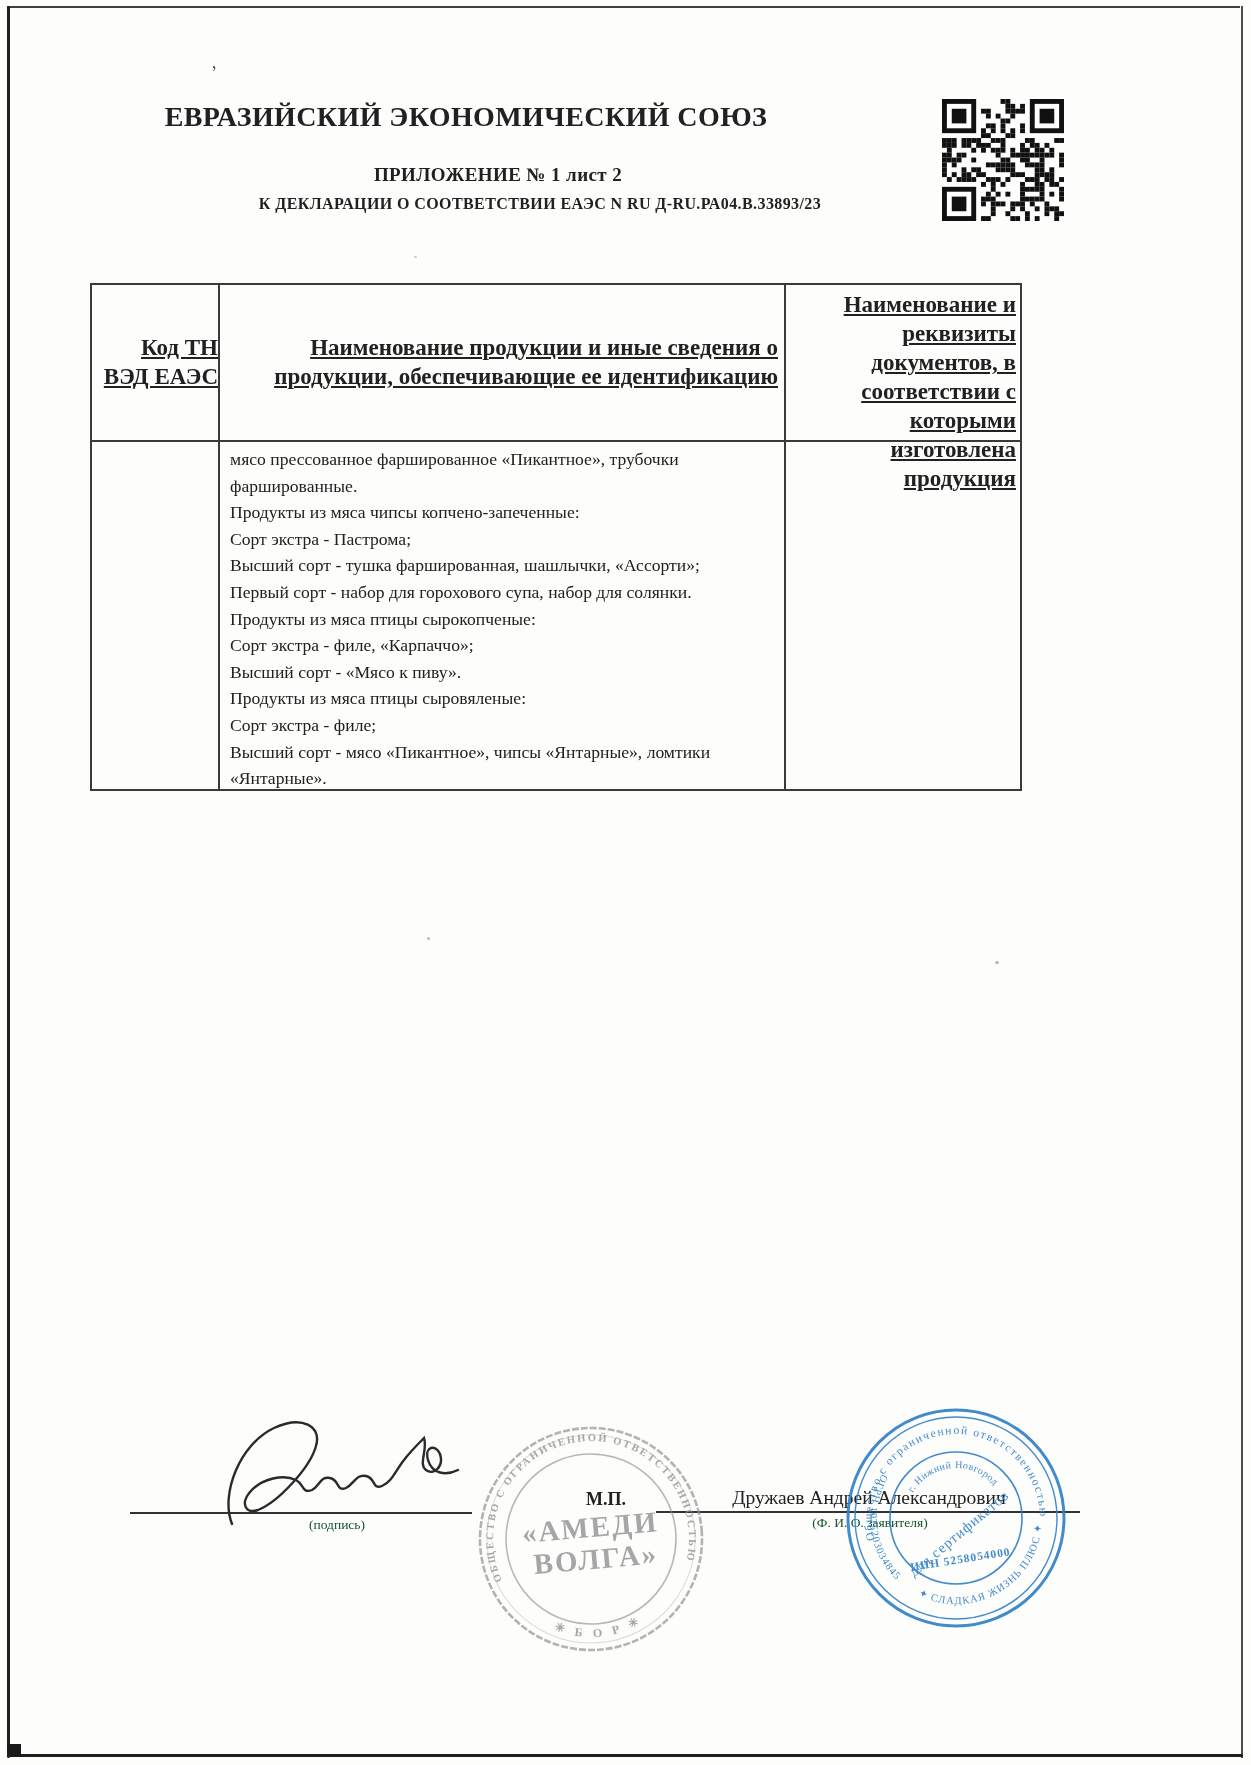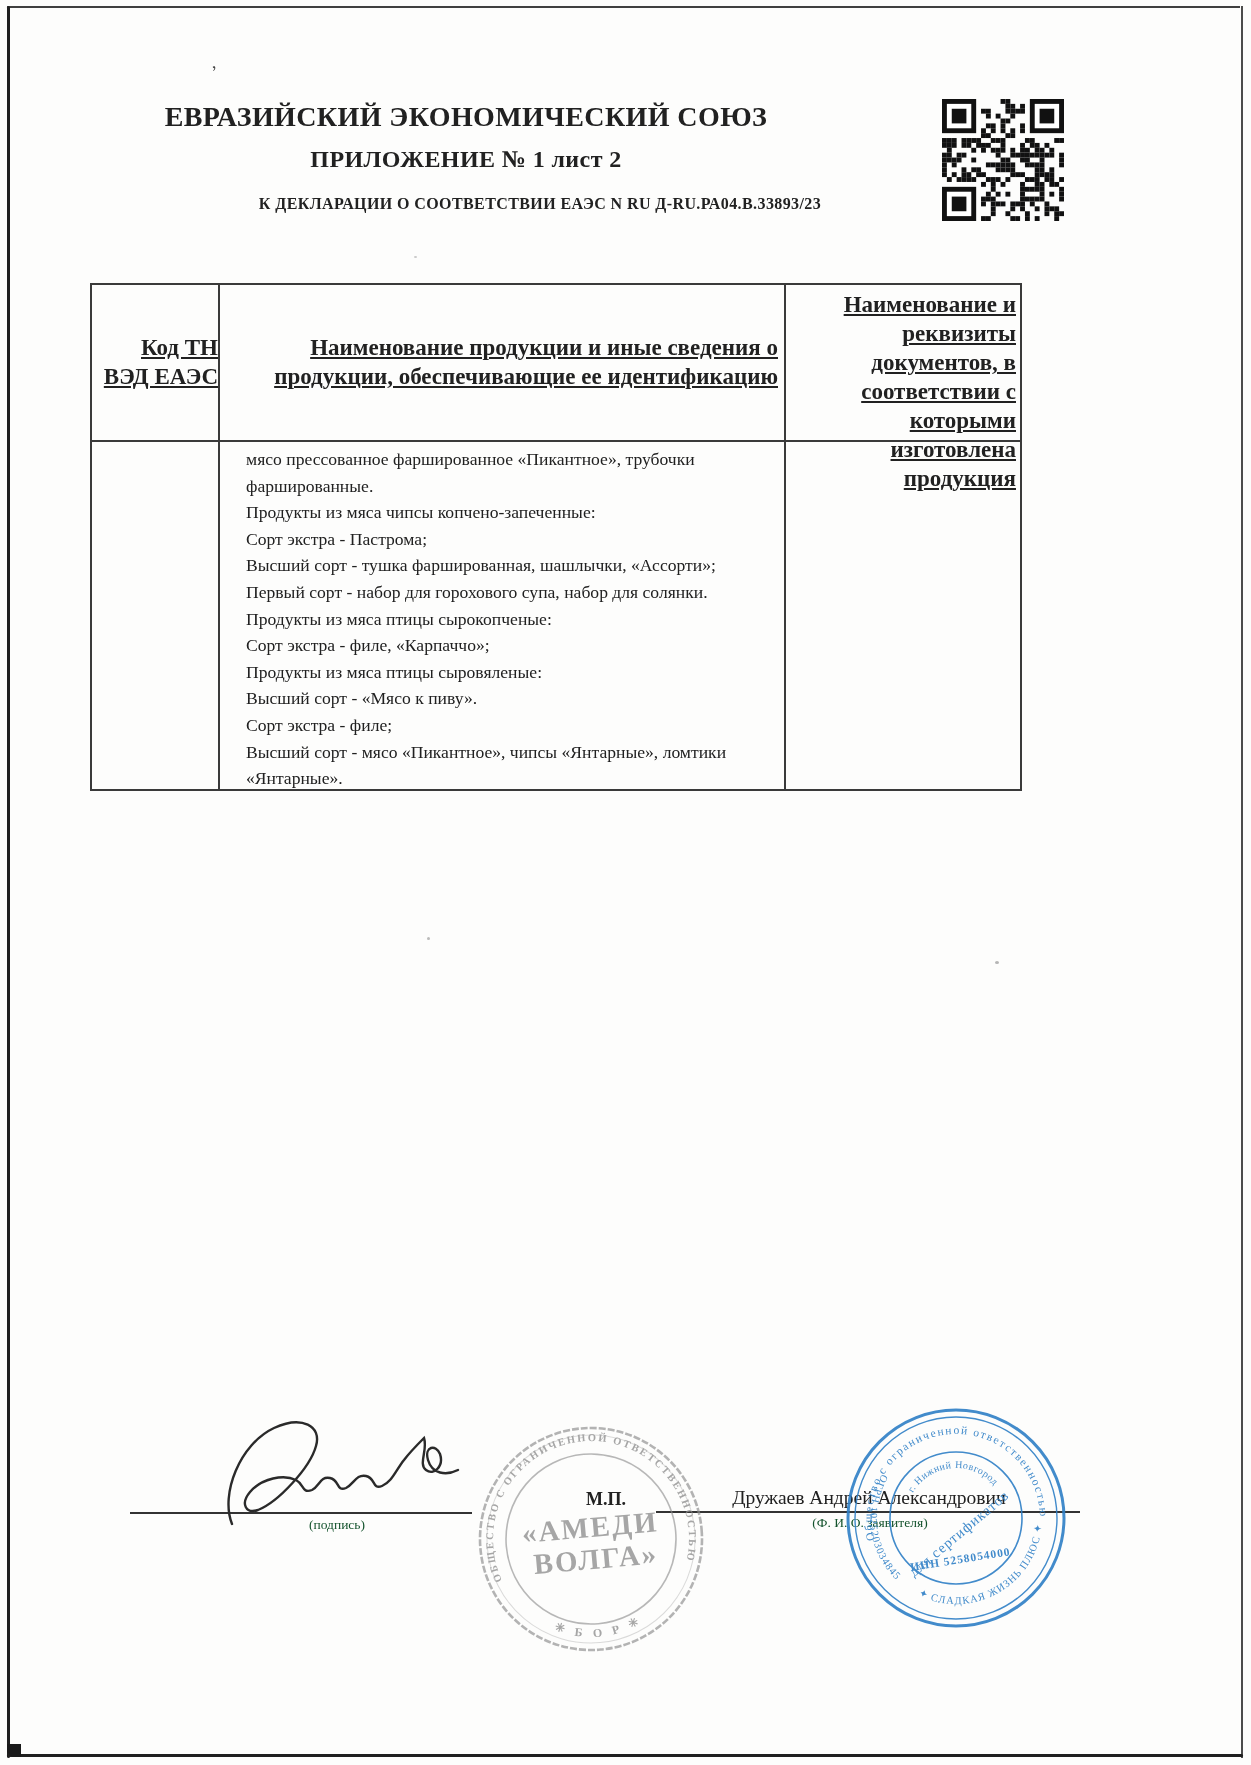--- a/index.html
+++ b/index.html
@@ -13,31 +13,31 @@
   
   .edge{position:absolute;background:#1f1f1f;}
   .edge-left{left:7px;top:6px;width:3px;height:1752px;border-radius:3px;}
   .edge-top{left:7px;top:6px;width:1233px;height:2px;opacity:.85;}
   .edge-right{left:1241px;top:6px;width:2px;height:1752px;opacity:.8;}
   .edge-bottom{left:7px;top:1754px;width:1236px;height:3px;border-radius:2px;}
   .edge-corner{left:7px;top:1744px;width:14px;height:13px;background:#1a1a1a;border-radius:0 0 0 8px;}
 
   .hdr{position:absolute;left:0;width:932px;text-align:center;font-weight:bold;letter-spacing:.4px;}
   .hdr1{top:101px;font-size:28px;text-align:center;}
-  .hdr2{top:146px;font-size:24px;}
+  .hdr2{top:164px;font-size:19px;padding-left:32px;}
   .hdr3{left:12px;width:1056px;top:195px;font-size:16px;}
 
   .stray{position:absolute;left:212px;top:62px;font-size:18px;color:#444;transform:rotate(-12deg);}
 
   
   .tline{position:absolute;background:#3a3a3a;}
   .cell-h{position:absolute;display:flex;align-items:center;justify-content:center;
           text-align:right;font-weight:bold;font-size:23px;line-height:29px;text-decoration:underline;}
   .cell-h3{align-items:flex-start;padding-top:5px;}
-  .body-lines{position:absolute;left:246px;top:446px;width:548px;font-size:17.6px;}
+  .body-lines{position:absolute;left:230px;top:446px;width:548px;font-size:17.6px;}
   .body-lines div{line-height:26.6px;white-space:nowrap;}
 
   
   .sigline{position:absolute;background:#333;height:2px;}
   .caption{position:absolute;font-size:13.5px;text-align:center;color:#14532d;}
   .mp{position:absolute;left:546px;top:1489px;font-size:18px;font-weight:bold;z-index:6;margin-left:40px;}
   .name{position:absolute;left:654px;top:1487px;width:430px;text-align:center;font-size:19.5px;z-index:2;}
   .speck{position:absolute;border-radius:50%;background:#7a7a7a;}
 
   svg{position:absolute;overflow:visible;}
@@ -298,22 +298,22 @@
     <div class="abs" style="left:92px;top:446px;width:126px;"></div>
     <div class="body-lines">
       <div>мясо прессованное фаршированное «Пикантное», трубочки</div>
       <div>фаршированные.</div>
       <div>Продукты из мяса чипсы копчено-запеченные:</div>
       <div>Сорт экстра -  Пастрома;</div>
       <div>Высший сорт - тушка фаршированная, шашлычки, «Ассорти»;</div>
       <div>Первый сорт - набор для горохового супа, набор для солянки.</div>
       <div>Продукты из мяса птицы сырокопченые:</div>
       <div>Сорт экстра - филе, «Карпаччо»;</div>
+      <div>Высший сорт - «Мясо к пиву».</div>
       <div>Продукты из мяса птицы сыровяленые:</div>
-      <div>Высший сорт - «Мясо к пиву».</div>
       <div>Сорт экстра - филе;</div>
       <div>Высший сорт - мясо «Пикантное», чипсы «Янтарные», ломтики</div>
       <div>«Янтарные».</div>
     </div>
     <div class="abs" style="left:790px;top:446px;width:226px;"></div>
   </div>
 
   <div class="speck" style="left:427px;top:937px;width:3px;height:3px;opacity:.5;"></div>
   <div class="speck" style="left:995px;top:961px;width:4px;height:3px;opacity:.55;"></div>
   <div class="speck" style="left:414px;top:256px;width:3px;height:2px;opacity:.4;"></div>

